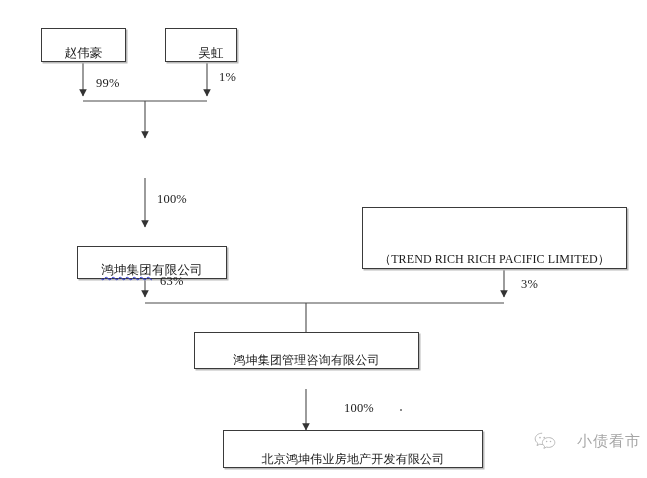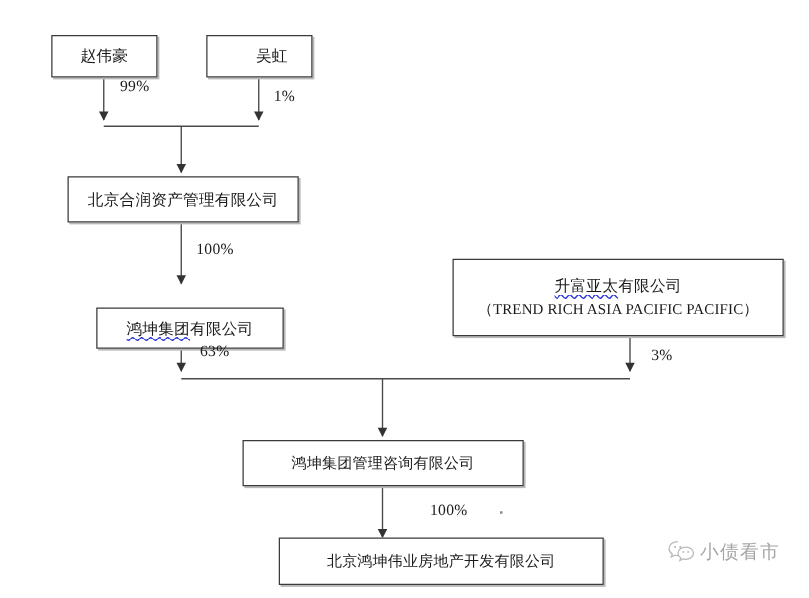--- a/index.html
+++ b/index.html
@@ -18,21 +18,21 @@
   
   .node{
     position:absolute;
     box-sizing:border-box;
     background:#ffffff;
     border:1px solid #3a3a3a;
     box-shadow:1.5px 1.5px 0 0 #b9b9b9;
     display:flex;
     flex-direction:column;
     align-items:center;
-    justify-content:center;
+    justify-content:flex-end;
     z-index:3;
   }
   .node .cn{
     font-family:"DejaVu Sans","Liberation Sans",sans-serif;
     font-size:12.5px;
     color:#1a1a1a;
     line-height:1.25;
     white-space:nowrap;
     letter-spacing:.2px;
   }
@@ -72,21 +72,21 @@
     width:2px;height:2px;
     background:#8a8a8a;
     z-index:4;
   }
 
   
   #watermark{
     position:absolute;
     display:flex;
     align-items:flex-start;
-    gap:4px;
+    gap:21px;
     z-index:5;
     opacity:.62;
   }
   #watermark .wm-text{
     font-family:"DejaVu Sans","Liberation Sans",sans-serif;
     font-size:15px;
     color:#6e6e6e;
     letter-spacing:1px;
     white-space:nowrap;
   }
@@ -123,46 +123,42 @@
       <path d="M306,303 L306,349" marker-end="url(#arw)"></path>
 
       <path d="M306,389 L306,430" marker-end="url(#arw)"></path>
     </g>
   </svg>
 
   <div class="node" style="left:41px;top:28px;width:85px;height:34px;">
     <span class="cn">赵伟豪</span>
   </div>
 
-  <div class="node" style="left:165px;top:28px;width:85px;height:34px;padding-left:20px;">
+  <div class="node" style="left:165px;top:28px;width:72px;height:34px;padding-left:20px;">
     <span class="cn">吴虹</span>
   </div>
 
-  <div class="node" style="left:54px;top:141px;width:185px;height:37px;">
-    <span class="cn">北京合润资产管理有限公司</span>
-  </div>
 
   <div class="node" style="left:77px;top:246px;width:150px;height:33px;">
     <span class="cn"><span class="sq">鸿坤集团</span><span>有限公司</span></span>
   </div>
 
   <div class="node" style="left:362px;top:207px;width:265px;height:62px;">
-    <span class="cn"><span class="sq">升富亚太</span><span>有限公司</span></span>
-    <span class="en">（TREND RICH ASIA PACIFIC PACIFIC）</span>
+    <span class="en">（TREND RICH RICH PACIFIC LIMITED）</span>
   </div>
 
-  <div class="node" style="left:194px;top:352px;width:225px;height:37px;">
+  <div class="node" style="left:194px;top:332px;width:225px;height:37px;">
     <span class="cn small">鸿坤集团管理咨询有限公司</span>
   </div>
 
   <div class="node" style="left:186px;top:430px;width:260px;height:38px;margin-left:37px;">
     <span class="cn small">北京鸿坤伟业房地产开发有限公司</span>
   </div>
 
-  <div class="pct" style="left:96px;top:62px;text-align:center;">99%</div>
+  <div class="pct" style="left:96px;top:76px;text-align:center;">99%</div>
   <div class="pct" style="left:219px;top:70px;">1%</div>
   <div class="pct" style="left:157px;top:192px;">100%</div>
   <div class="pct" style="left:160px;top:274px;">63%</div>
   <div class="pct" style="left:521px;top:277px;">3%</div>
   <div class="pct" style="left:344px;top:401px;">100%</div>
   <div class="speck" style="left:400px;top:409px;"></div>
 
   <div id="watermark" style="left:534px;top:432px;">
     <svg width="22" height="19" viewBox="0 0 22 19" xmlns="http://www.w3.org/2000/svg">
       <g fill="none" stroke="#8c8c8c" stroke-width="1">

